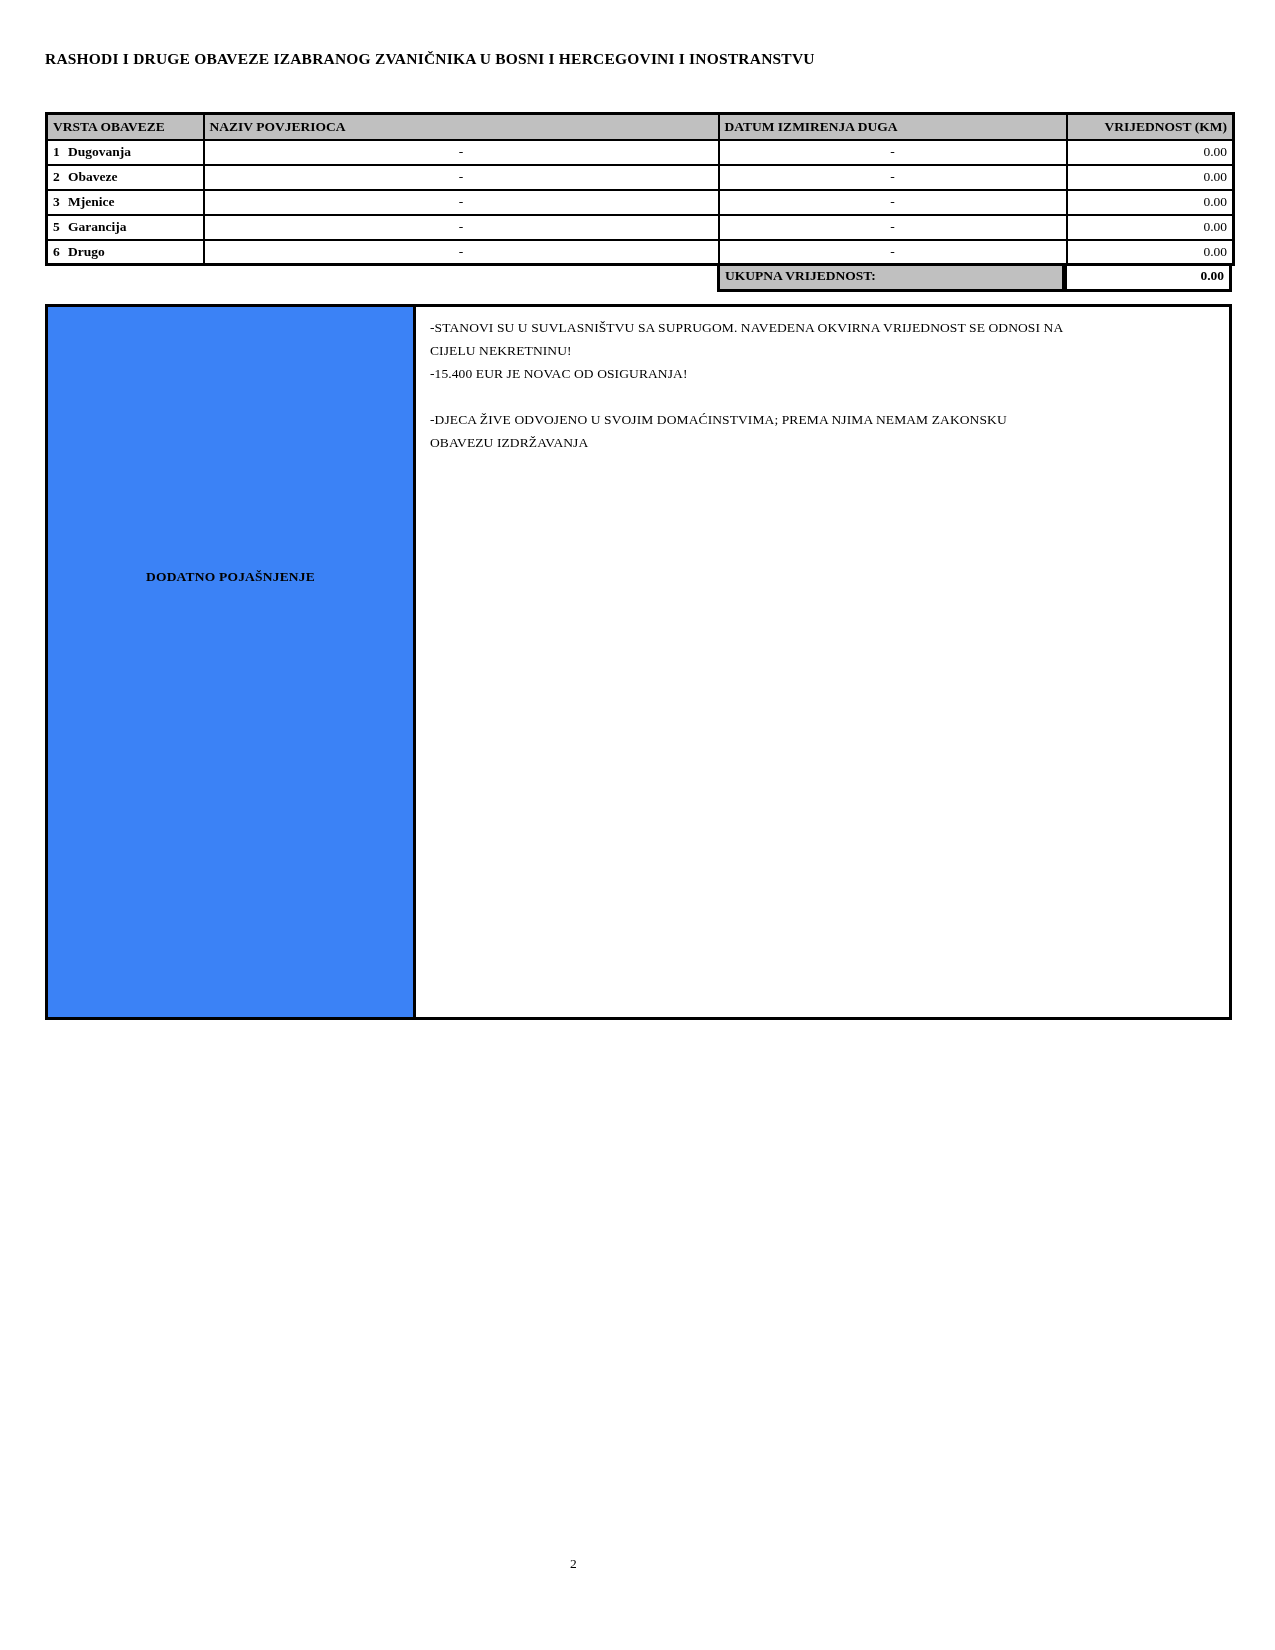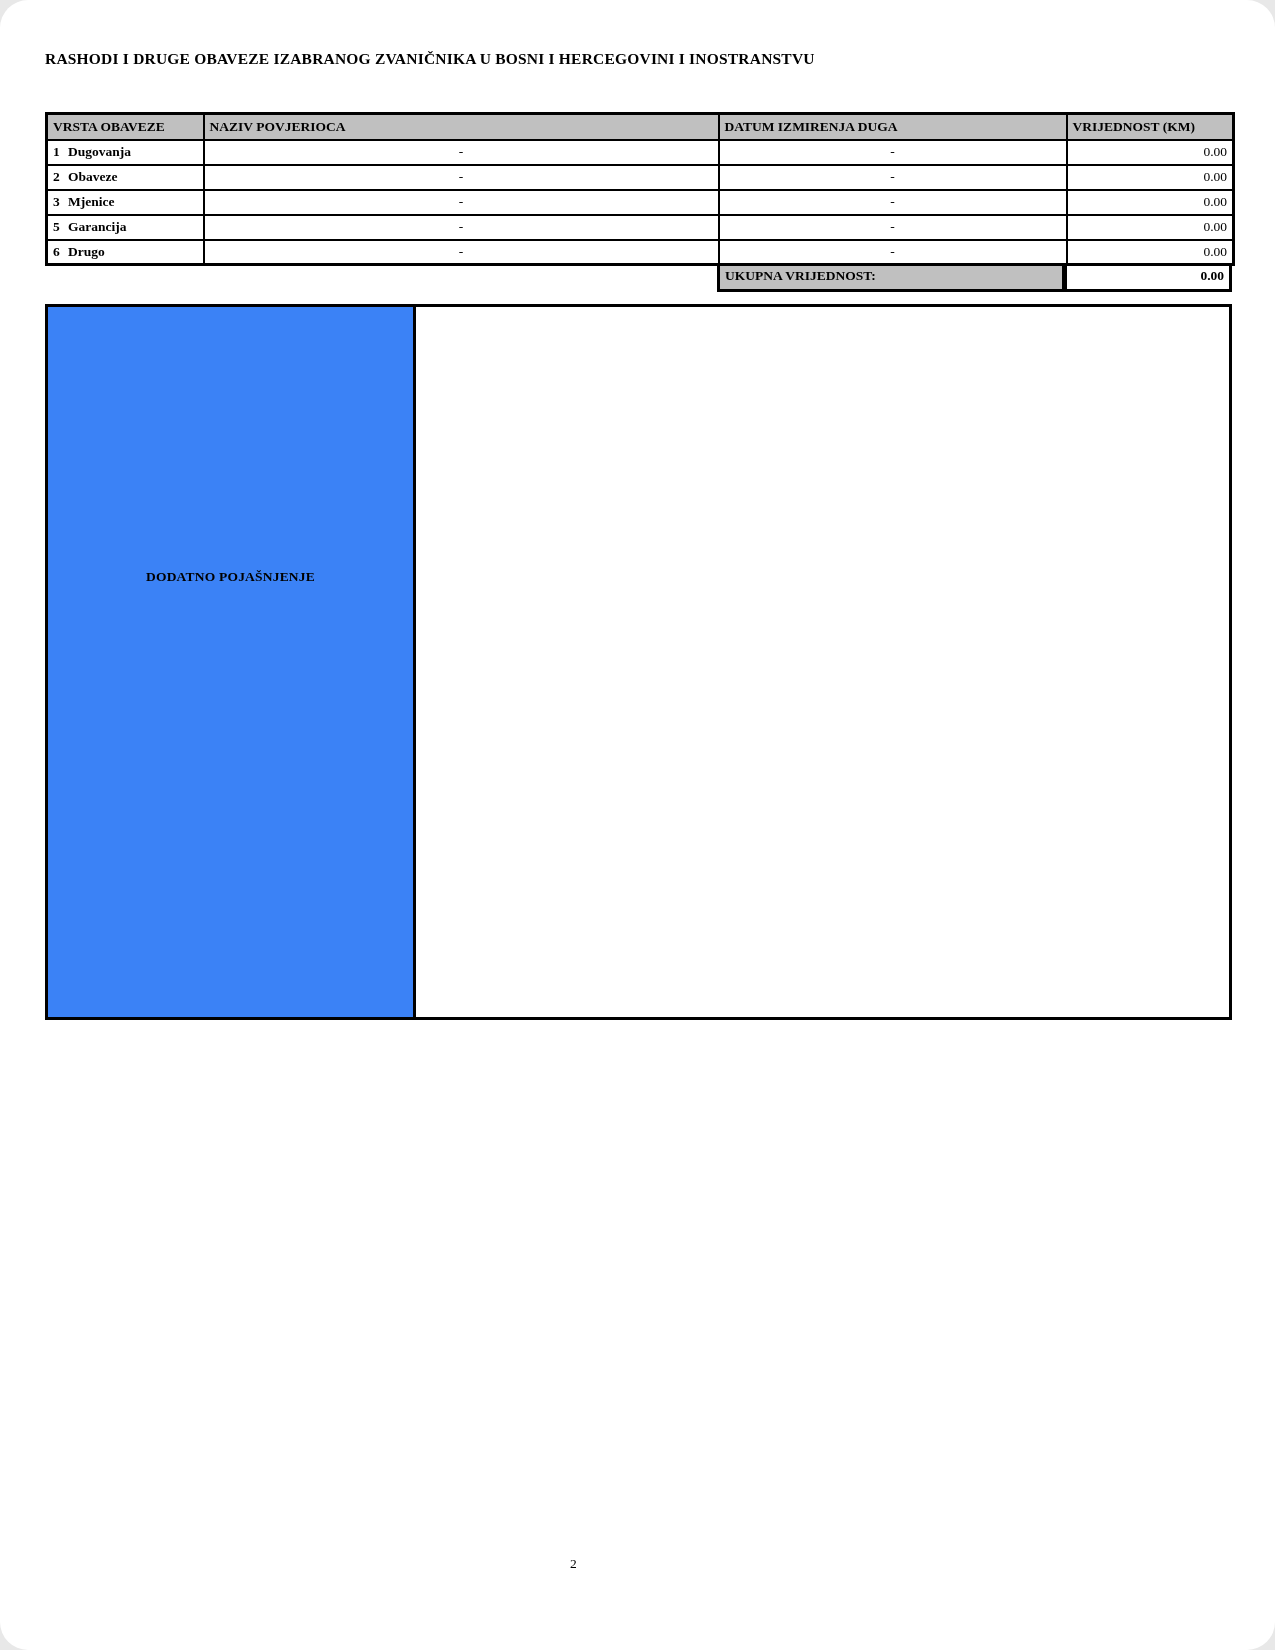--- a/index.html
+++ b/index.html
@@ -6,21 +6,20 @@
   html, body { background: #e8e8e8; }
   .page {
     position: relative;
     width: 1275px;
     height: 1650px;
     margin: 0 auto;
     background: #ffffff;
     font-family: "Liberation Serif", "DejaVu Serif", serif;
     color: #000000;
     overflow: hidden;
-    border-radius: 28px;
   }
   .content {
     position: absolute;
     left: 45px;
     top: 0;
     width: 1187px;
   }
   .doc-title {
     margin-top: 50px;
     font-size: 15.5px;
@@ -42,21 +41,21 @@
     padding: 2px 5px;
     overflow: hidden;
     white-space: nowrap;
   }
   table.obl th {
     background: #c0c0c0;
     font-weight: bold;
     text-align: left;
     height: 26px;
   }
-  table.obl th.h-right { text-align: left; }
+  table.obl th.h-right { text-align: right; }
   table.obl td { height: 25px; }
   td.c-type { font-weight: bold; }
   td.c-type .row-num { display: inline-block; width: 15px; }
   td.c-dash { text-align: center; }
   td.c-val { text-align: right; }
   
   .total-row {
     display: flex;
     width: 100%;
   }
@@ -186,18 +185,24 @@
     <div class="total-row">
       <div class="total-spacer"></div>
       <div class="total-label">UKUPNA VRIJEDNOST:</div>
       <div class="total-value">0.00</div>
     </div>
 
     <div class="expl-box">
       <div class="expl-label-cell">
         <div class="label-text">DODATNO POJAŠNJENJE</div>
       </div>
+      <div class="expl-text-cell">-STANOVI SU U SUVLASNIŠTVU SA SUPRUGOM. NAVEDENA OKVIRNA VRIJEDNOST SE ODNOSI NA
+CIJELU NEKRETNINU!
+-15.400 EUR JE NOVAC OD OSIGURANJA!
+
+-DJECA ŽIVE ODVOJENO U SVOJIM DOMAĆINSTVIMA; PREMA NJIMA NEMAM ZAKONSKU
+OBAVEZU IZDRŽAVANJA</div>
     </div>
 
   </div>
 
   <div class="page-number">2</div>
 </div>
 
 </body></html>

